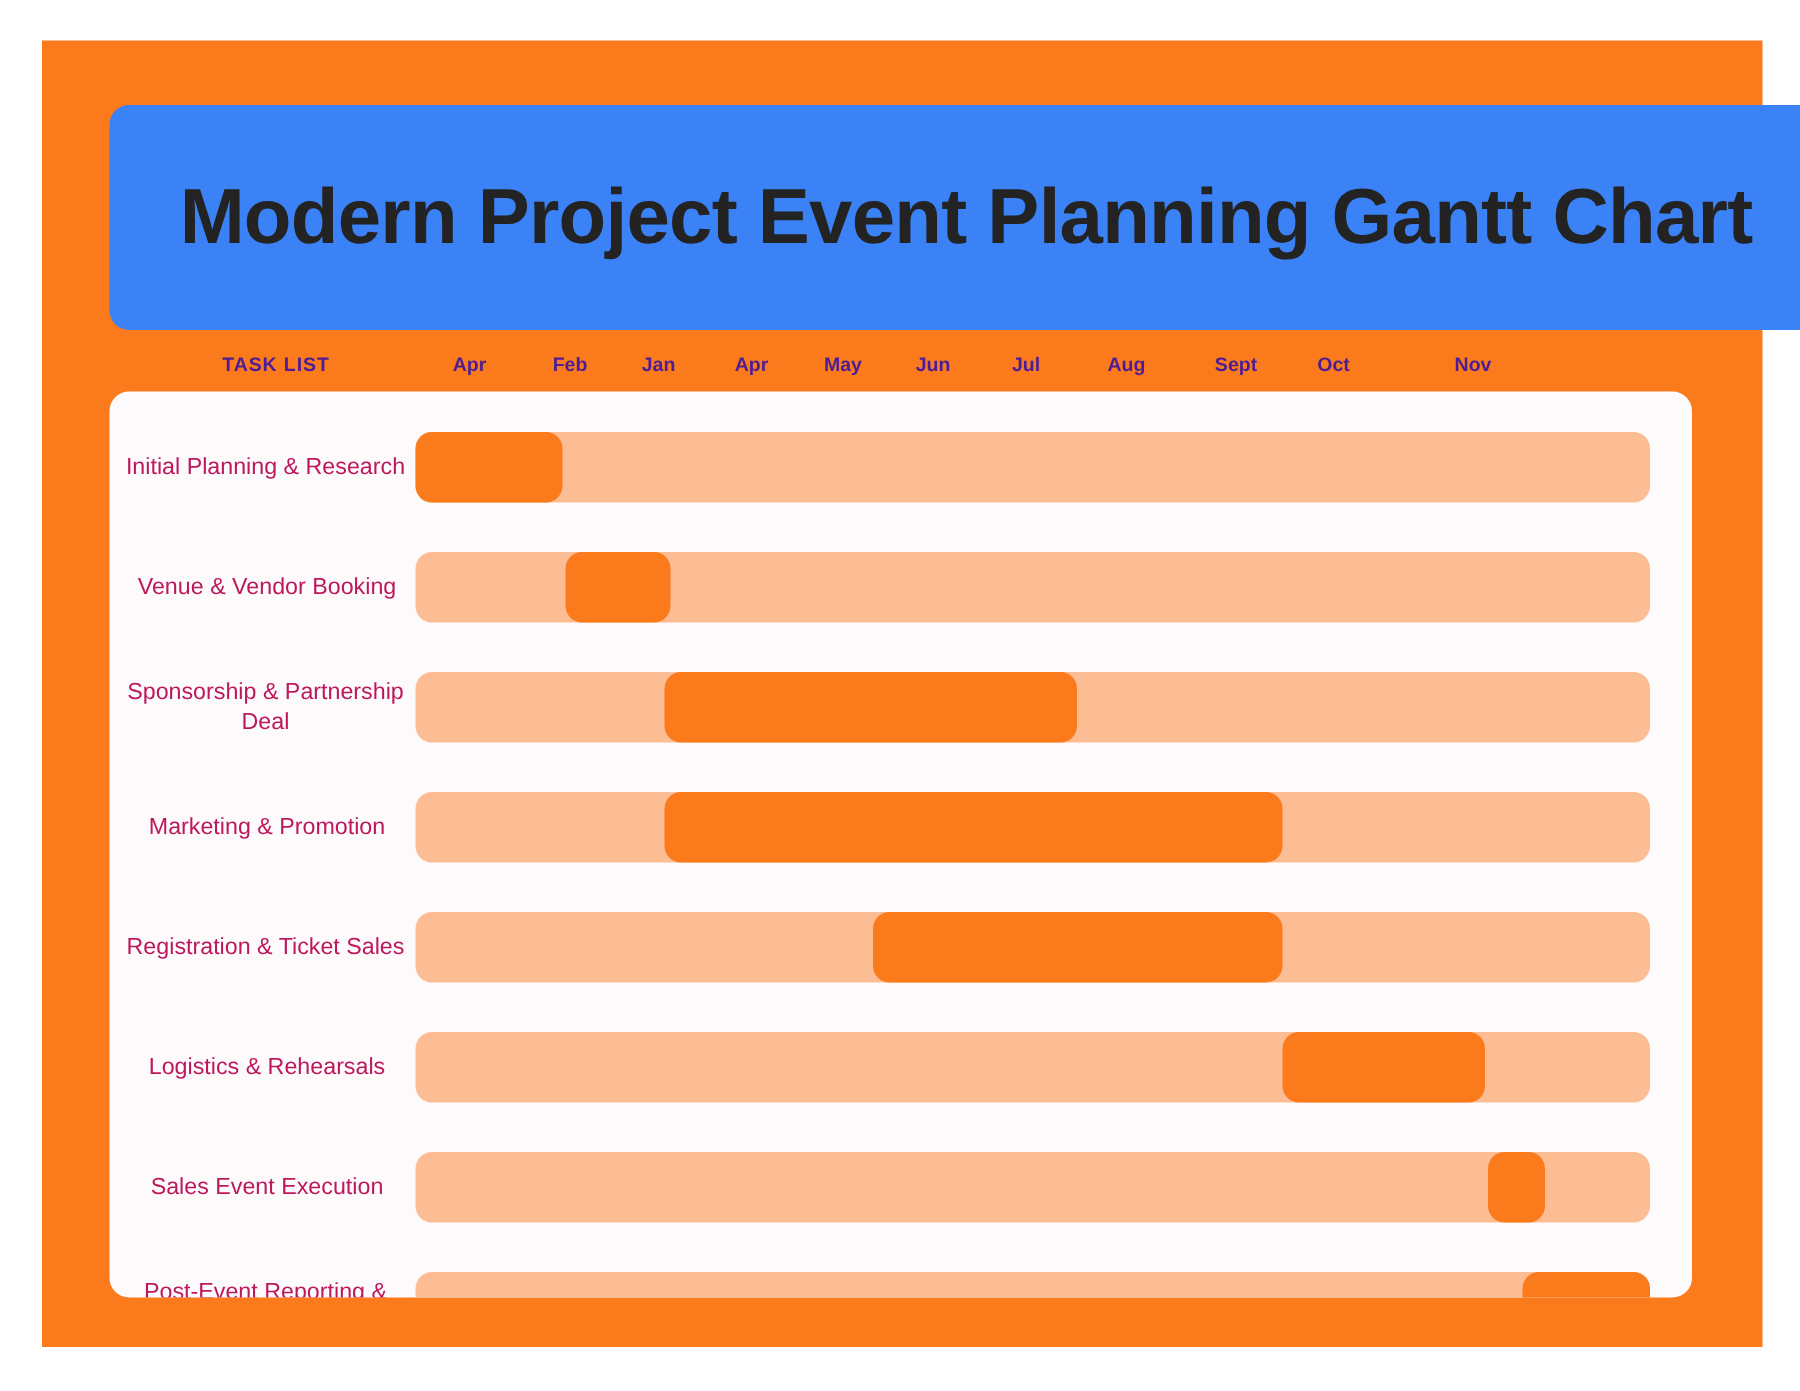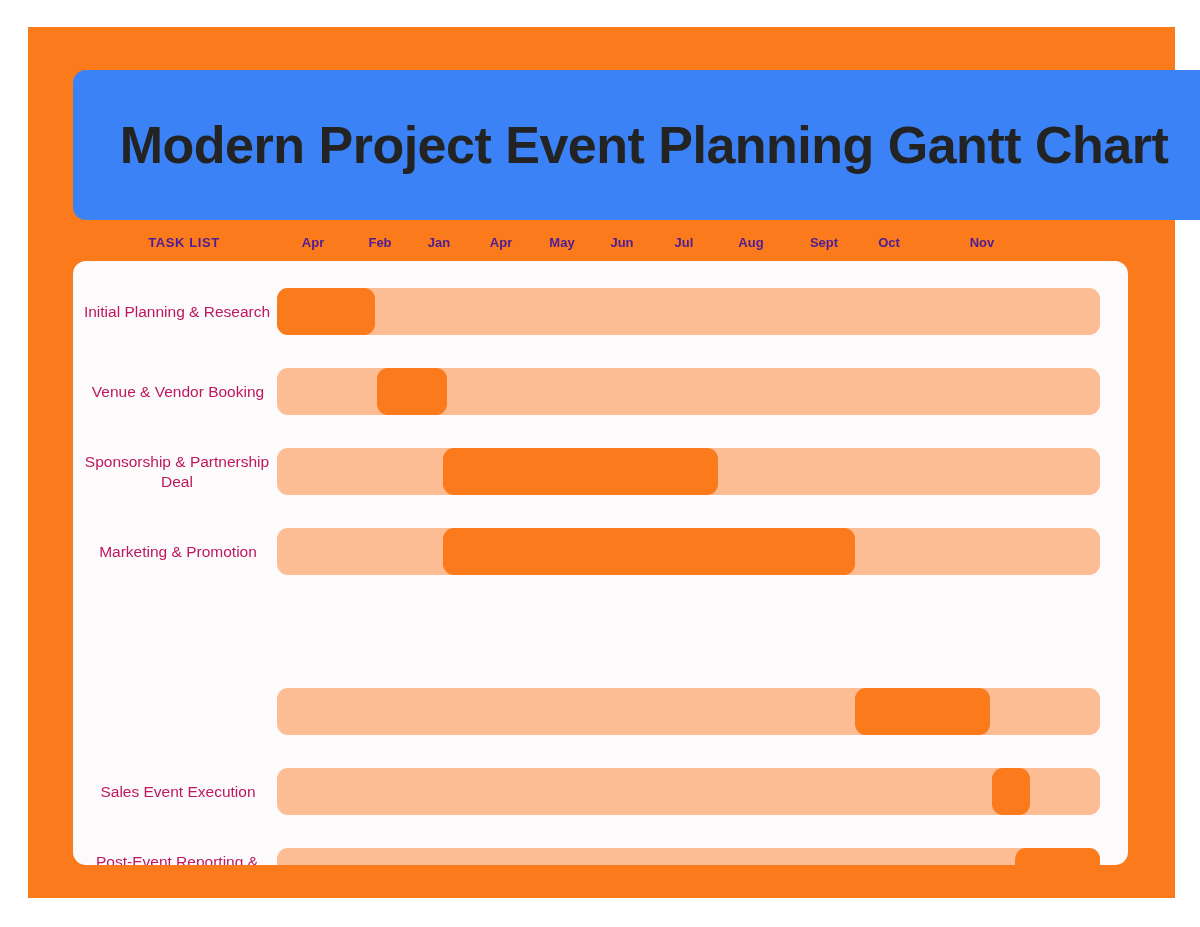--- a/index.html
+++ b/index.html
@@ -162,21 +162,27 @@
       <div class="row" style="top: 267px;">
         <div class="row-label">Marketing &amp; Promotion</div>
         <div class="track" style="left: 204px; width: 823px;"></div>
         <div class="bar" style="left: 370px; width: 412px;"></div>
       </div>
       <div class="row" style="top: 187px;">
         <div class="row-label wide">Sponsorship &amp; Partnership Deal</div>
         <div class="track" style="left: 204px; width: 823px;"></div>
         <div class="bar" style="left: 370px; width: 275px;"></div>
       </div>
+      <div class="row" style="top: 347px;">
+        <div class="row-label wide">Registration &amp; Ticket Sales</div>
+        <div class="track" style="left: 204px; width: 823px;"></div>
+        <div class="bar" style="left: 509px; width: 273px;"></div>
+      </div>
       <div class="row" style="top: 427px;">
+        <div class="row-label">Logistics &amp; Rehearsals</div>
         <div class="track" style="left: 204px; width: 823px;"></div>
         <div class="bar" style="left: 782px; width: 135px;"></div>
       </div>
       <div class="row" style="top: 507px;">
         <div class="row-label">Sales Event Execution</div>
         <div class="track" style="left: 204px; width: 823px;"></div>
         <div class="bar" style="left: 919px; width: 38px;"></div>
       </div>
       <div class="row" style="top: 587px;">
         <div class="row-label wide">Post-Event Reporting &amp; Review</div>

